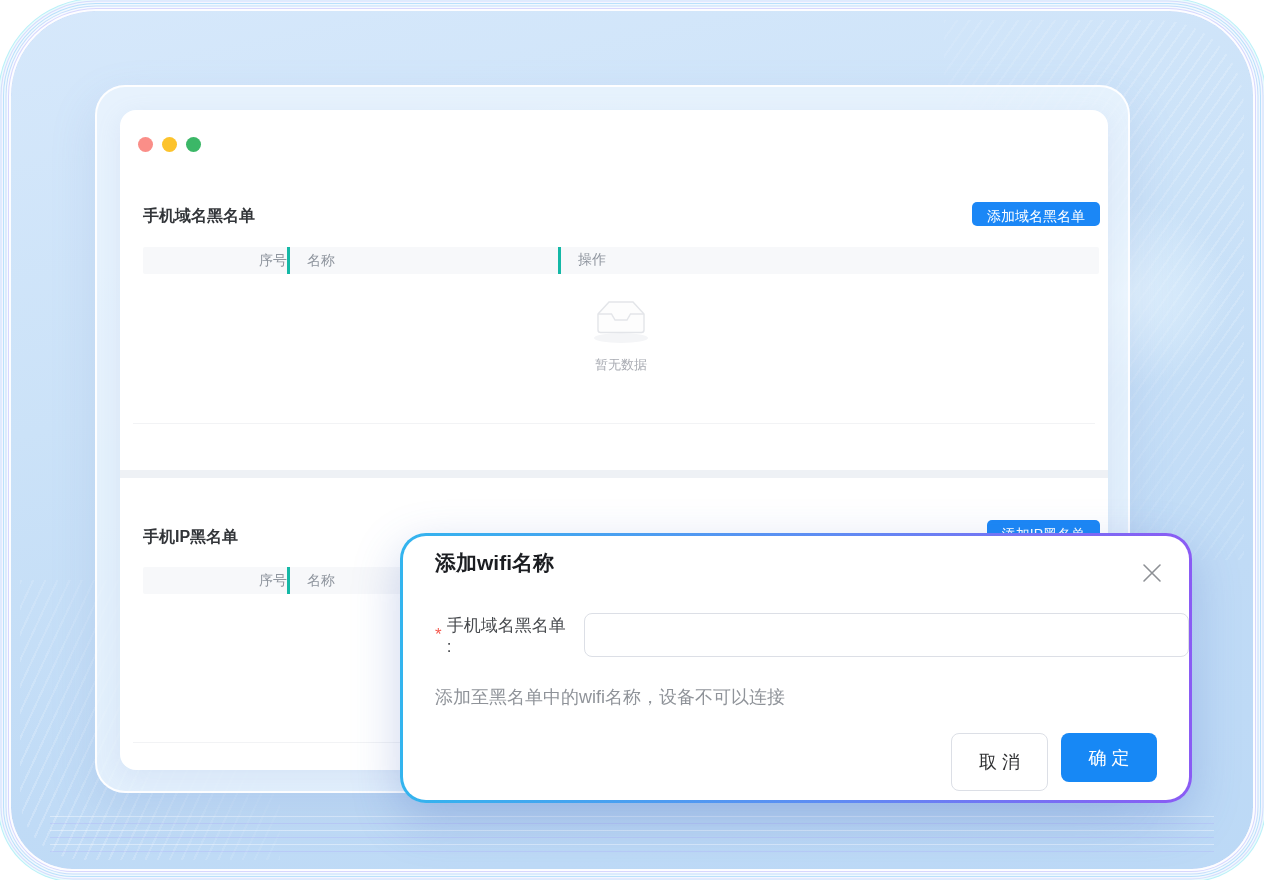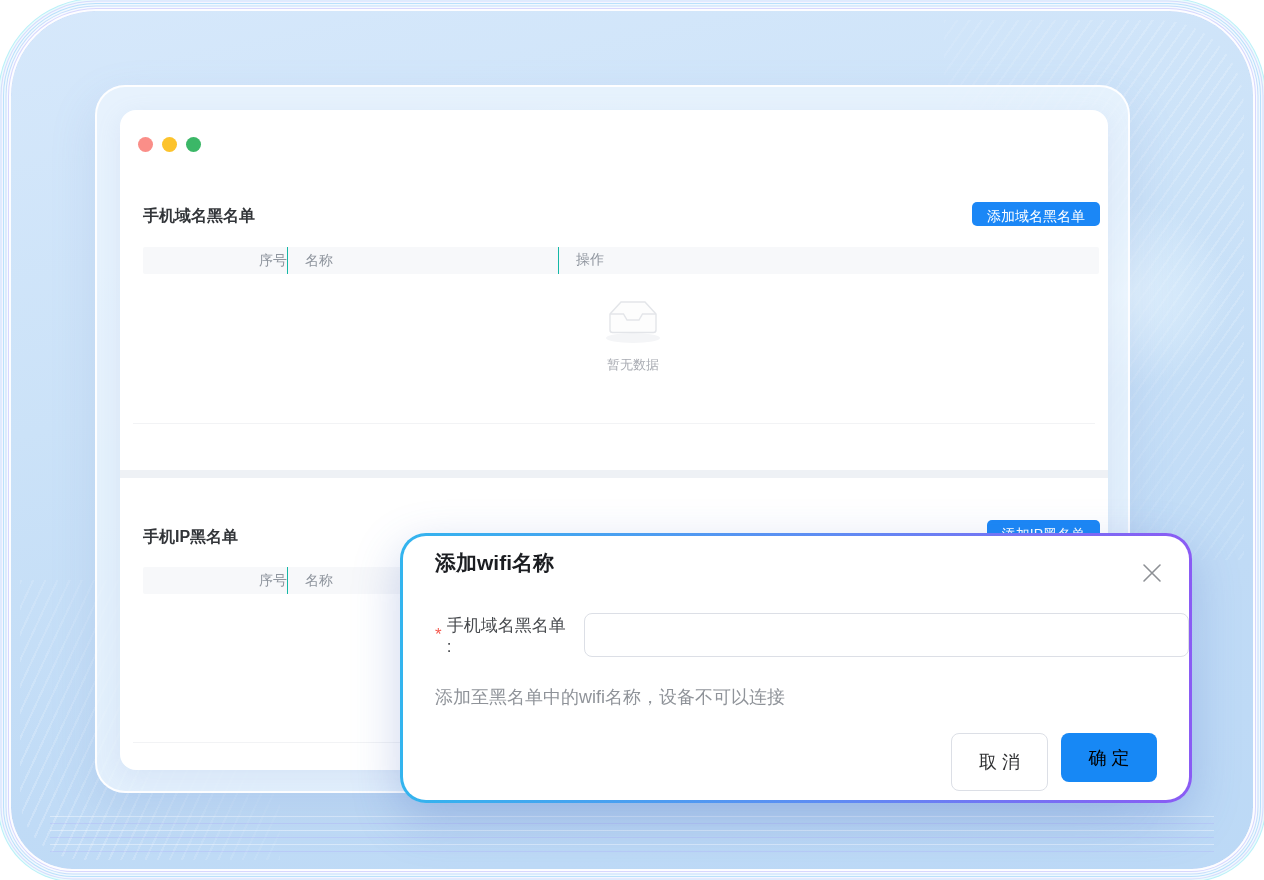--- a/index.html
+++ b/index.html
@@ -62,24 +62,24 @@
   .dot { width:15px; height:15px; border-radius:50%; }
 
   .section-title { position:absolute; left:23px; font-size:16px; font-weight:600; color:#323539; }
   .add-btn { position:absolute; height:24px; padding:0 15px; border:none; border-radius:5px;
              background:#1b87f6; color:#fff; font-size:14px; line-height:28px; cursor:pointer;
              font-family:inherit; white-space:nowrap; }
 
   .thead { position:absolute; left:23px; width:956px; height:27px; background:#f7f8fa;
            display:flex; align-items:center; border-radius:2px; }
   .th { font-size:14px; color:#8f959e; padding-left:17px; height:27px; line-height:27px; }
-  .th + .th { border-left:1px solid #14b8a6; }
+  .th + .th { border-left:3px solid #14b8a6; }
   .th.c1 { width:144px;text-align:right; } .th.c2 { width:271px; } .th.c3 { width:268px; } .th.c4 { flex:1;font-family:Liberation Mono, monospace; }
 
-  .empty { position:absolute; left:35px; width:956px; top:188px; text-align:center; }
+  .empty { position:absolute; left:23px; width:956px; top:188px; text-align:center; }
   .empty-text { margin-top:8px; font-size:13px; color:#a8abb2; }
 
   .hdivider { position:absolute; left:13px; width:962px; height:1px; background:#f2f3f5; }
   .band { position:absolute; left:0; width:988px; height:8px; background:#eef1f5; }
 
   
   .modal { position:absolute; left:400px; top:533px; width:792px; height:270px;
            border:3px solid transparent; border-radius:26px;
            background:linear-gradient(#fff,#fff) padding-box,
                       linear-gradient(90deg,#33b4ee 0%, #5f8bf3 55%, #8a5bf4 100%) border-box;
@@ -90,21 +90,21 @@
   .form-row { position:absolute; left:32px; top:77px; display:flex; align-items:center; }
   .req { color:#f5594e; font-size:17px; margin-right:5px; }
   .field-label { font-size:17px; color:#46494d; }
   .wifi-input { margin-left:9px; width:606px; height:44px; border:1px solid #dcdfe6; border-radius:8px;
                 background:#fff; font-size:16px; color:#333; padding:0 14px; outline:none; font-family:inherit; }
   .helper { position:absolute; left:32px; top:149px; font-size:18px; color:#8f9399; }
   .modal-footer { position:absolute; right:32px; top:197px; display:flex; gap:13px; }
   .btn-cancel { width:97px; height:58px; background:#fff; border:1px solid #dcdfe6; border-radius:8px;
                 font-size:18px; color:#303133; cursor:pointer; font-family:inherit; }
   .btn-confirm { width:96px; height:49px; background:#1788f5; border:none; border-radius:8px;
-                 font-size:18px; color:#000000; cursor:pointer; font-family:inherit; }
+                 font-size:18px; color:#ffffff; cursor:pointer; font-family:inherit; }
 </style>
 </head>
 <body>
 
 <div class="canvas">
 
   <div class="panel">
     <div class="deco-tr"></div>
     <div class="deco-bl"></div>
     <div class="blob1"></div>

